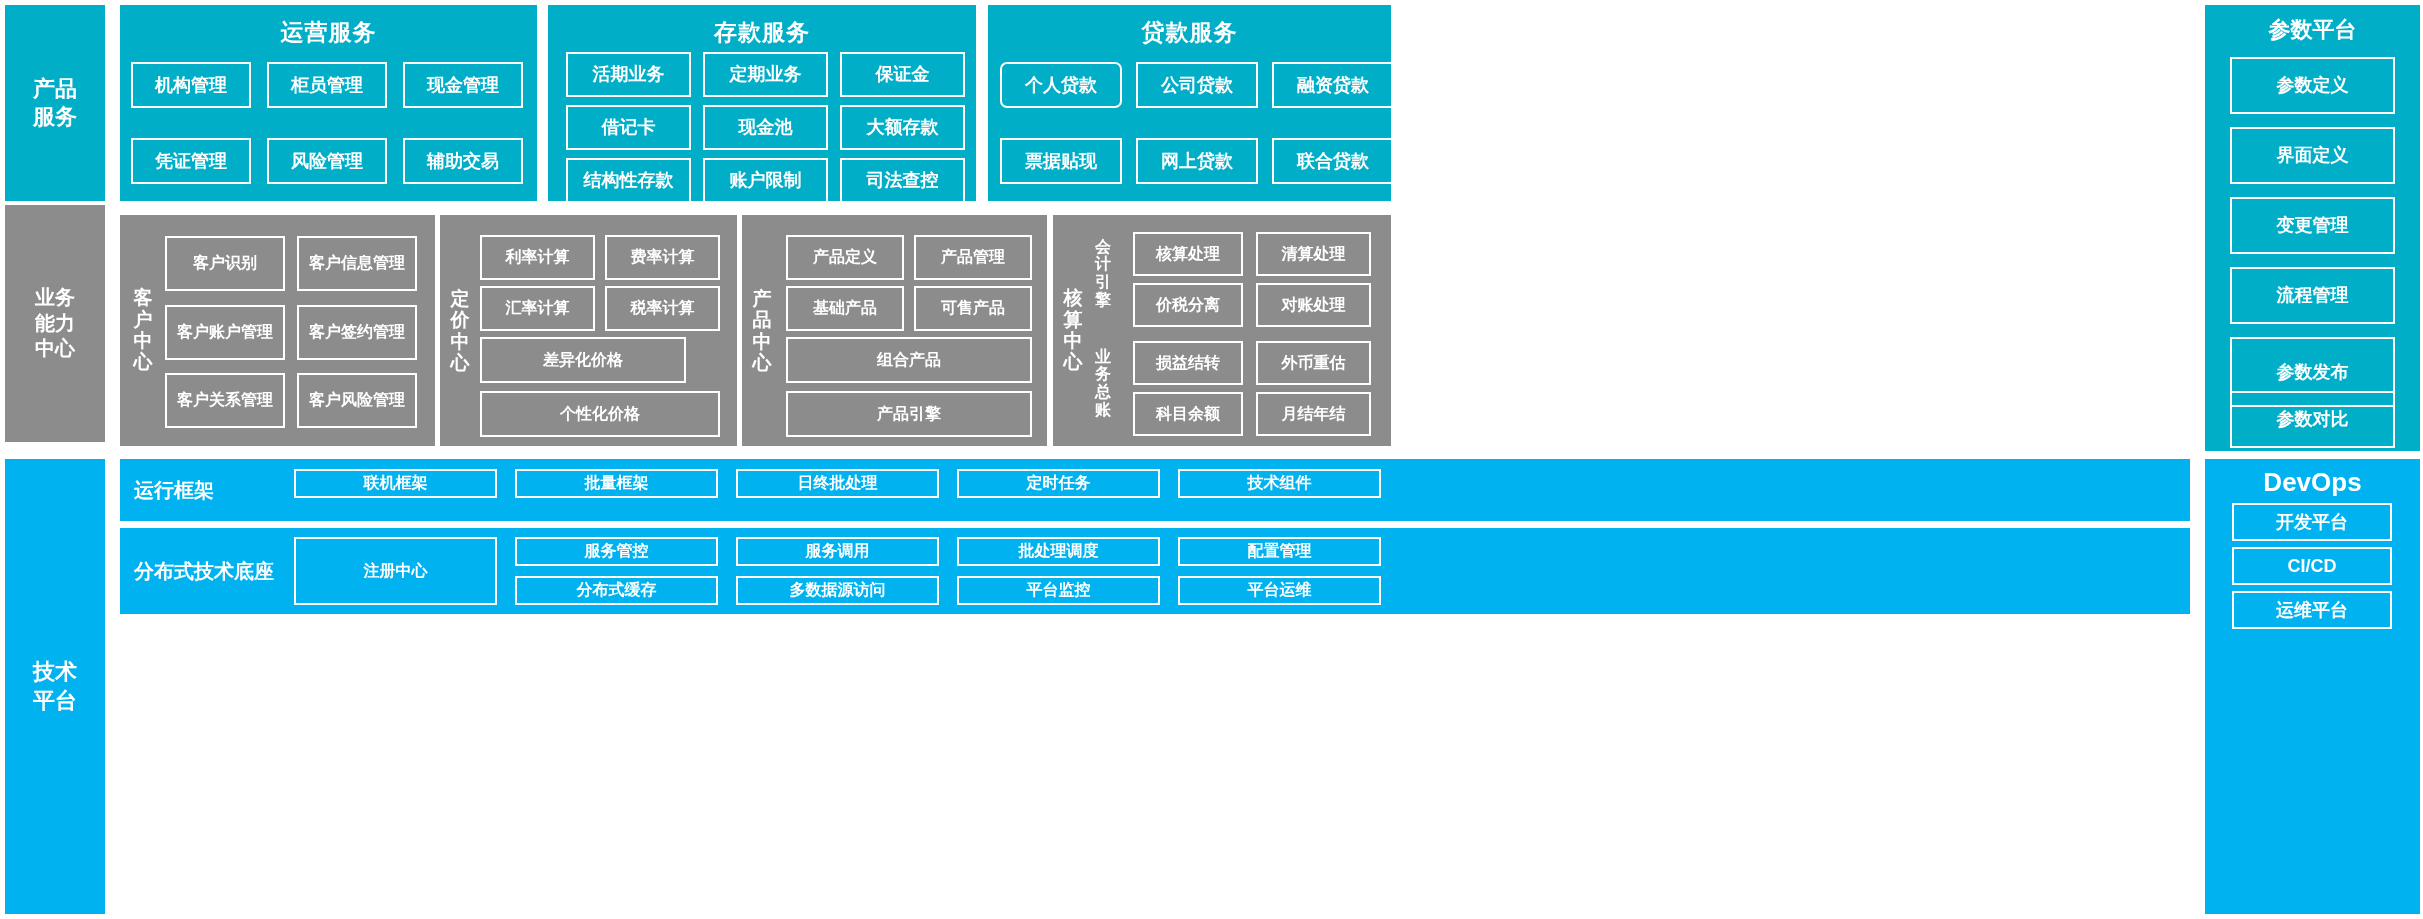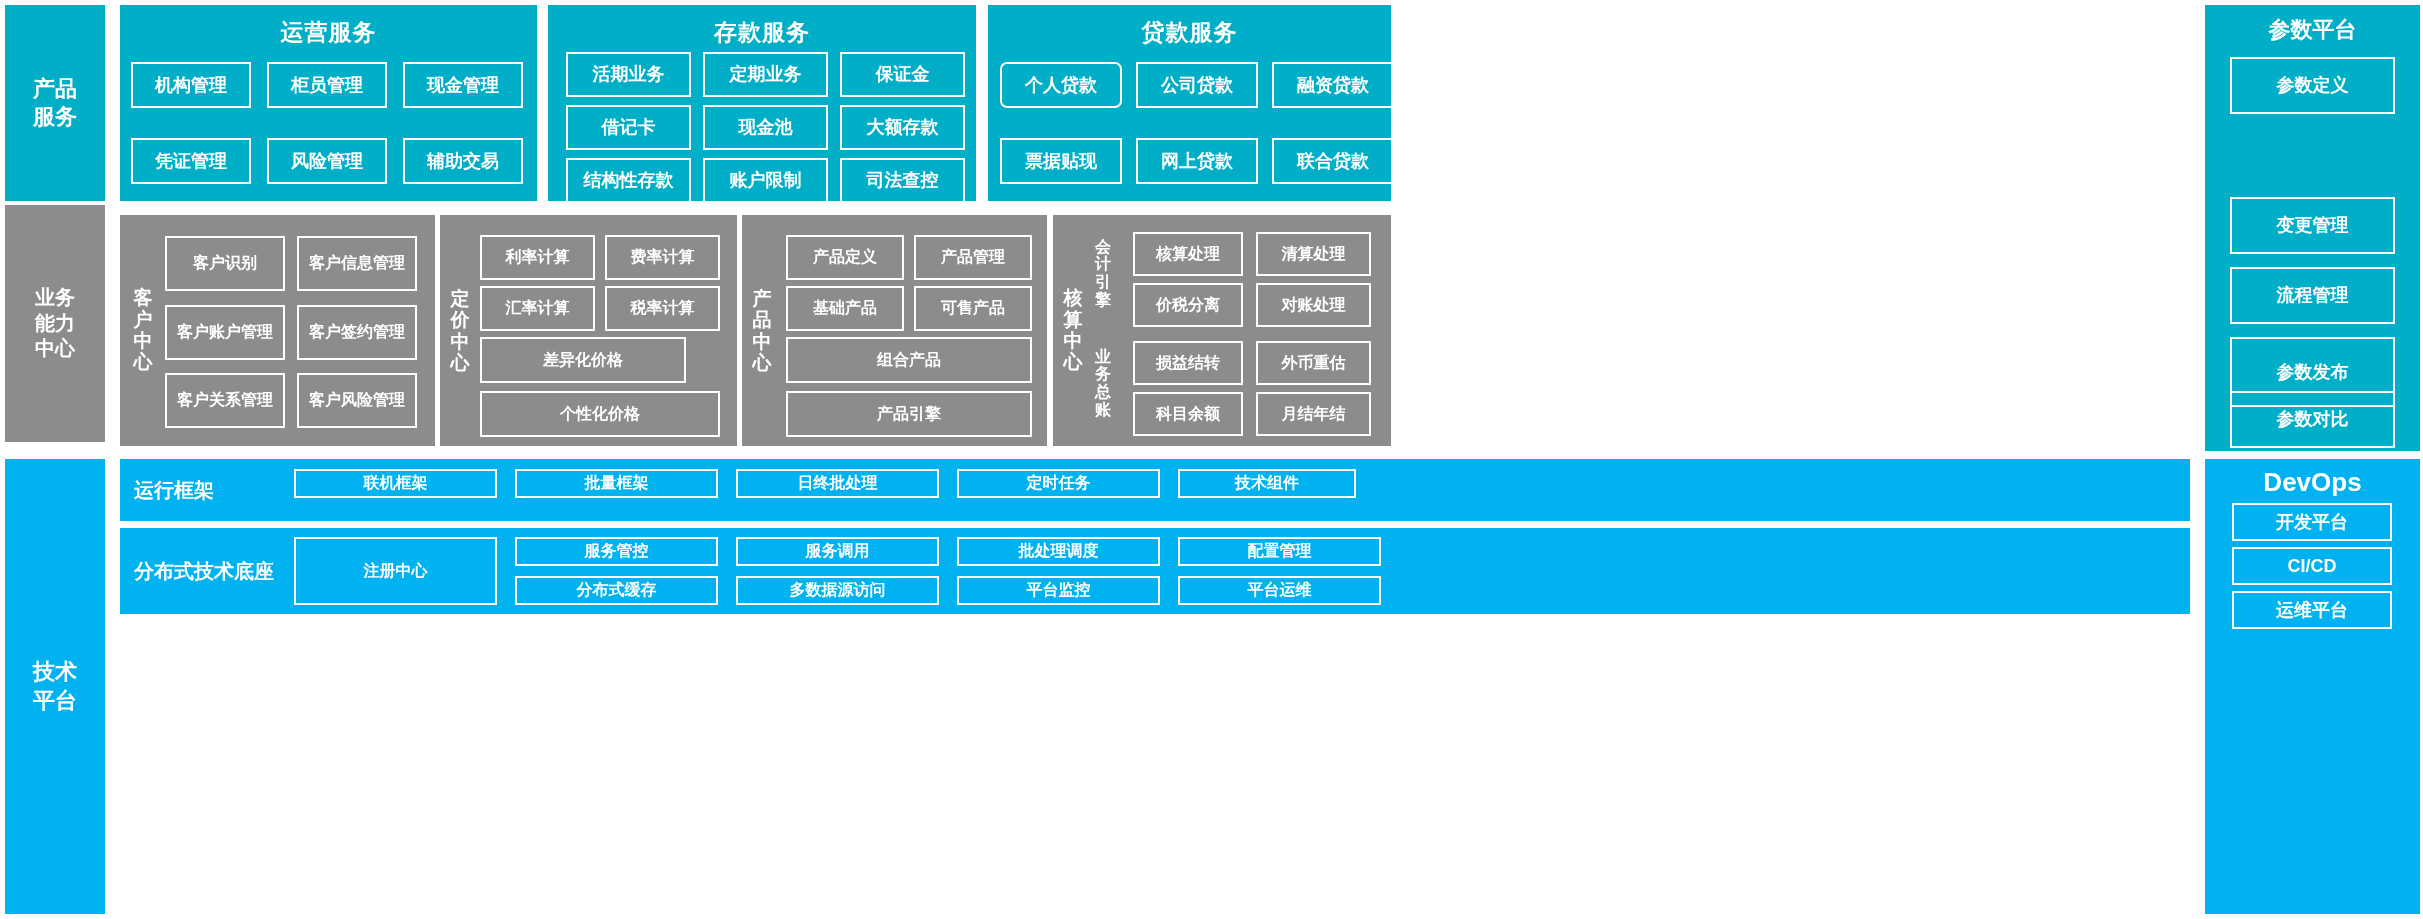--- a/index.html
+++ b/index.html
@@ -110,20 +110,21 @@
     <div class="tile t18" style="left:148px; top:57px;  width:122px; height:46px;">公司贷款</div>
     <div class="tile t18" style="left:284px; top:57px;  width:122px; height:46px;">融资贷款</div>
     <div class="tile t18" style="left:12px;  top:133px; width:122px; height:46px;">票据贴现</div>
     <div class="tile t18" style="left:148px; top:133px; width:122px; height:46px;">网上贷款</div>
     <div class="tile t18" style="left:284px; top:133px; width:122px; height:46px;text-align:center;">联合贷款</div>
   </div>
 
   <div class="panel teal" style="left:2205px; top:5px; width:215px; height:446px;">
     <div class="side-title" style="top:10px;">参数平台</div>
     <div class="tile t18" style="left:25px; top:52px;  width:165px; height:57px;">参数定义</div>
+    <div class="tile t18" style="left:25px; top:122px; width:165px; height:57px;">界面定义</div>
     <div class="tile t18" style="left:25px; top:192px; width:165px; height:57px;">变更管理</div>
     <div class="tile t18" style="left:25px; top:262px; width:165px; height:57px;">流程管理</div>
     <div class="tile t18" style="left:25px; top:332px; width:165px; height:70px;">参数发布</div>
     <div class="tile t18" style="left:25px; top:386px; width:165px; height:57px;">参数对比</div>
   </div>
 
   <div class="panel gray band-label" style="left:5px; top:205px; width:100px; height:237px; font-size:20px;">
     <span>业务</span>
     <span>能力</span>
     <span>中心</span>
@@ -207,21 +208,21 @@
     <span>技术</span>
     <span>平台</span>
   </div>
 
   <div class="panel blue" style="left:120px; top:459px; width:2070px; height:62px;">
     <div class="row-label" style="left:14px; top:0; height:62px;">运行框架</div>
     <div class="tile t17" style="left:174px;  top:10px; width:203px; height:29px;">联机框架</div>
     <div class="tile t17" style="left:395px;  top:10px; width:203px; height:29px;">批量框架</div>
     <div class="tile t17" style="left:616px;  top:10px; width:203px; height:29px;">日终批处理</div>
     <div class="tile t17" style="left:837px;  top:10px; width:203px; height:29px;">定时任务</div>
-    <div class="tile t17" style="left:1058px; top:10px; width:178px; height:29px;">技术组件</div>
+    <div class="tile t17" style="left:1058px; top:10px; width:203px; height:29px;">技术组件</div>
   </div>
 
   <div class="panel blue" style="left:120px; top:528px; width:2070px; height:86px;">
     <div class="row-label" style="left:14px; top:0; height:86px;">分布式技术底座</div>
     <div class="tile t17" style="left:174px;  top:9px;  width:203px; height:68px;">注册中心</div>
     <div class="tile t17" style="left:395px;  top:9px;  width:203px; height:29px;">服务管控</div>
     <div class="tile t17" style="left:616px;  top:9px;  width:203px; height:29px;">服务调用</div>
     <div class="tile t17" style="left:837px;  top:9px;  width:203px; height:29px;">批处理调度</div>
     <div class="tile t17" style="left:1058px; top:9px;  width:203px; height:29px;">配置管理</div>
     <div class="tile t17" style="left:395px;  top:48px; width:203px; height:29px;">分布式缓存</div>

